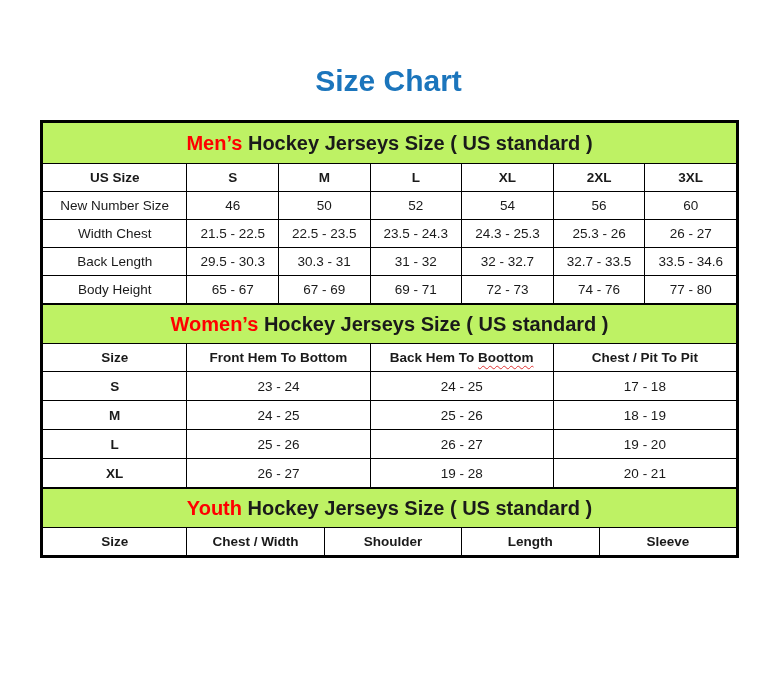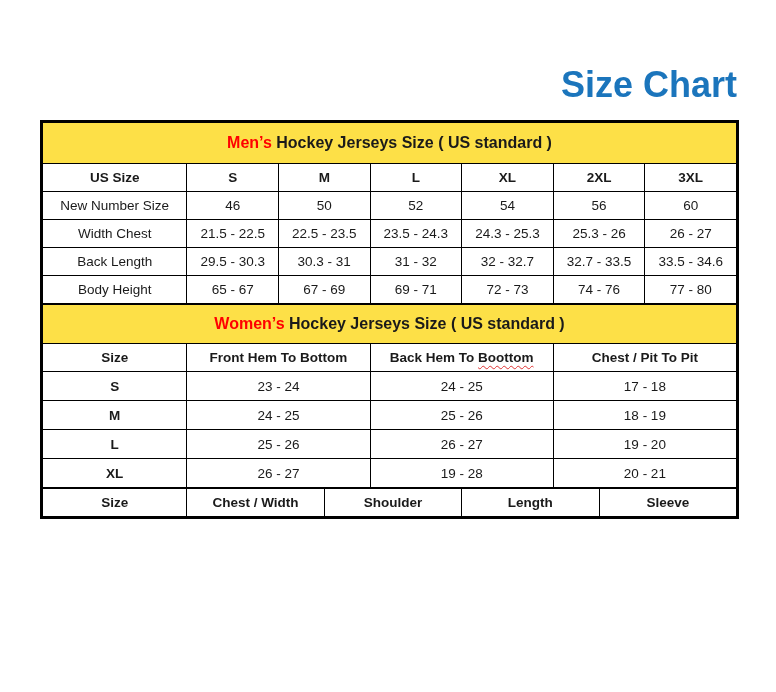--- a/index.html
+++ b/index.html
@@ -14,22 +14,22 @@
     width: 776px;
     height: 692px;
     background: #ffffff;
     overflow: hidden;
   }
   .title {
     position: absolute;
     top: 64px;
     left: 40px;
     width: 697px;
-    text-align: right;
-    font-size: 36px;
+    text-align: center;
+    font-size: 30px;
     font-weight: bold;
     color: #1b75bc;
   }
   .tables-wrap {
     position: absolute;
     left: 40px;
     top: 120px;
     width: 695px;
     border: 2px solid #000000;
     background: #ffffff;
@@ -43,23 +43,23 @@
     border: 1px solid #000000;
     text-align: center;
     vertical-align: middle;
     padding: 0 2px;
     font-size: 13.5px;
     font-weight: normal;
     overflow: hidden;
     white-space: nowrap;
   }
   tr.banner-row td {
-    background: #fde047;
+    background: #bef264;
     height: 38px;
-    font-size: 16px;
+    font-size: 20px;
     font-weight: bold;
   }
   tr.banner-row.first td { height: 40px; }
   .banner-highlight { color: #ff0000; }
   tr.header-row th {
     height: 27px;
     font-weight: bold;
   }
   tr.data-row td { height: 27px; }
   .women tr.data-row td, .youth tr.data-row td { height: 28px; }
@@ -199,20 +199,26 @@
 
     <table class="youth">
       <colgroup>
         <col style="width:20.8%">
           <col style="width:19.8%">
           <col style="width:19.8%">
         <col style="width:19.8%">
           <col style="width:19.8%">
       </colgroup>
       <tbody>
+          <tr class="banner-row">
+        <td colspan="5">
+          <span class="banner-highlight">Youth</span>
+          <span>Hockey Jerseys Size ( US standard )</span>
+        </td>
+      </tr>
       <tr class="header-row">
         <th>Size</th>
         <th>Chest / Width</th>
         <th>Shoulder</th>
         <th>Length</th>
         <th>Sleeve</th>
       </tr>
     </tbody>
       </table>
 

